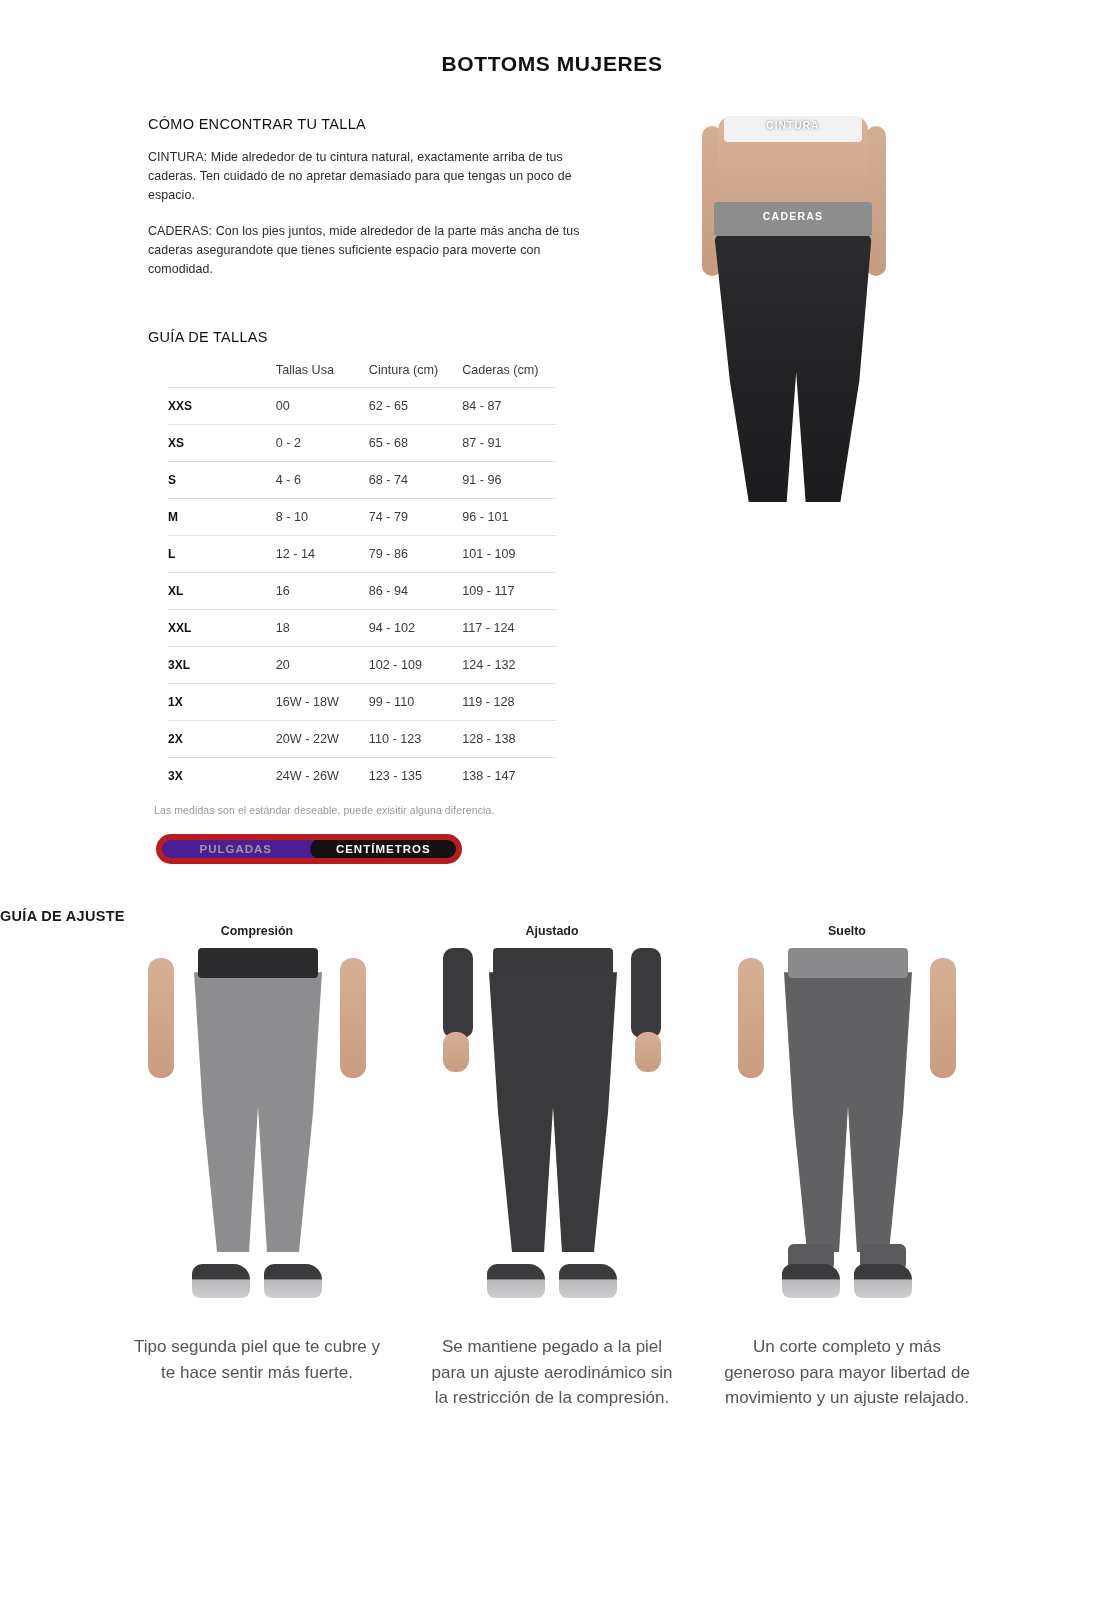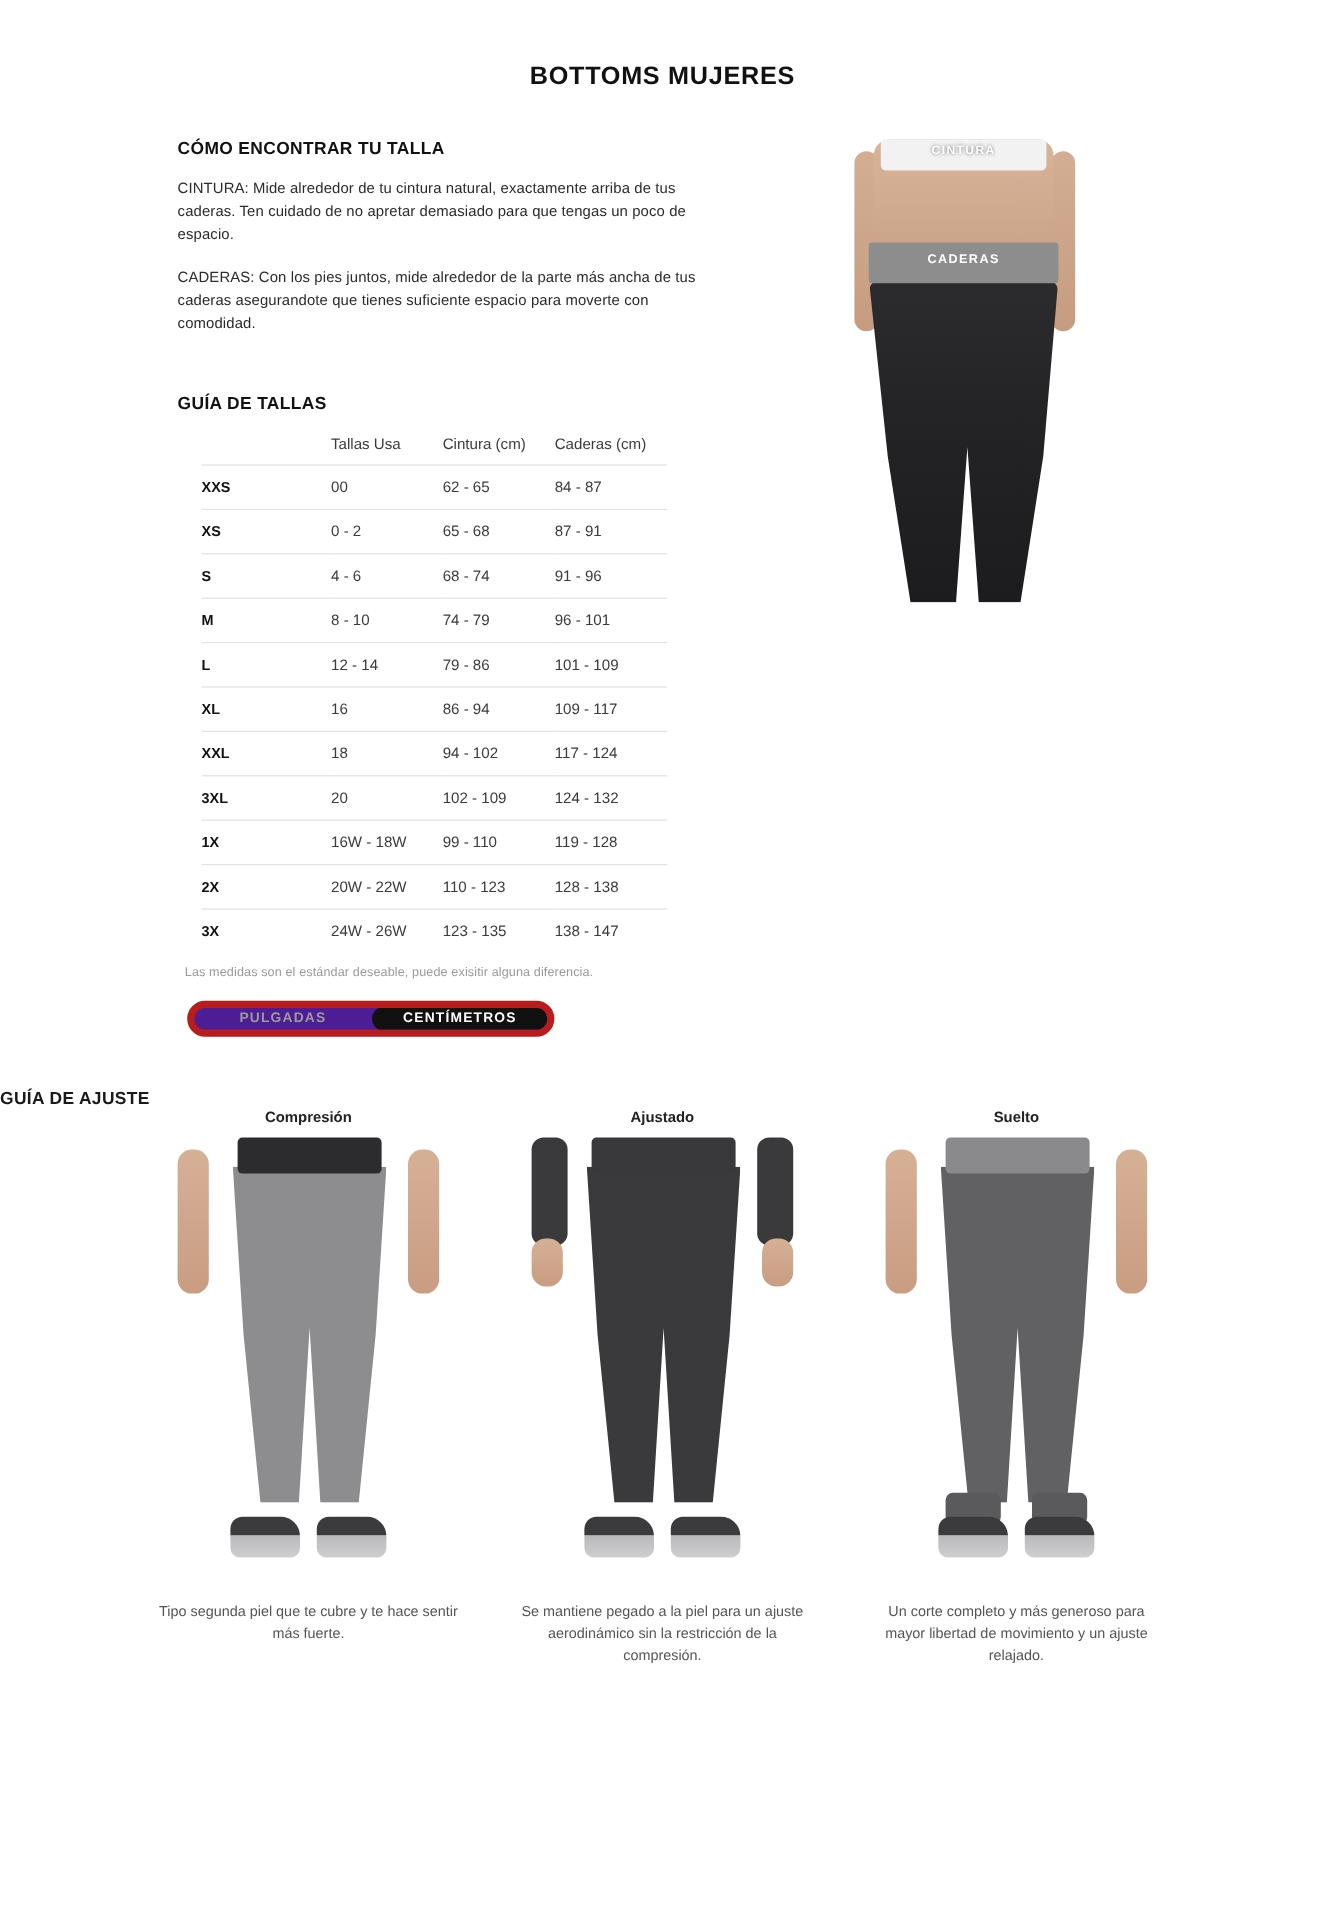--- a/index.html
+++ b/index.html
@@ -43,21 +43,21 @@
     box-sizing: border-box;
   }
   .right-col {
     flex: 1;
     position: relative;
     height: 400px;
   }
 
   .section-heading {
     font-size: 14.5px;
-    font-weight: bold;
+    font-weight: normal;
     letter-spacing: 0.3px;
     color: #111;
     margin: 0 0 16px 0;
   }
   .body-text {
     font-size: 12.4px;
     line-height: 1.55;
     color: #2b2b2b;
     margin: 0 0 16px 0;
     max-width: 450px;
@@ -131,21 +131,21 @@
   .unit-opt.active {
     background: #111;
     color: #fff;
     border-radius: 16px;
     margin: -1px -1px -1px 0;
   }
 
   
   .hero {
     position: absolute;
-    left: 90px;
+    left: 80px;
     top: 0px;
     width: 230px;
     height: 390px;
   }
   .hero .torso {
     position: absolute;
     left: 38px; top: 0;
     width: 150px; height: 110px;
     background: linear-gradient(180deg, #d8b49a 0%, #cfa98e 60%, #c79f84 100%);
     border-radius: 14px 14px 4px 4px;
@@ -226,21 +226,21 @@
     color: #222;
     margin-bottom: 10px;
   }
   .fit-figure {
     height: 372px;
     position: relative;
     margin: 0 auto;
     width: 230px;
   }
   .fit-caption {
-    font-size: 12px;
+    font-size: 17px;
     line-height: 1.5;
     color: #555;
     margin-top: 14px;
     padding: 0 14px;
   }
 
   
   .fg-hand-l, .fg-hand-r {
     position: absolute;
     top: 10px;

